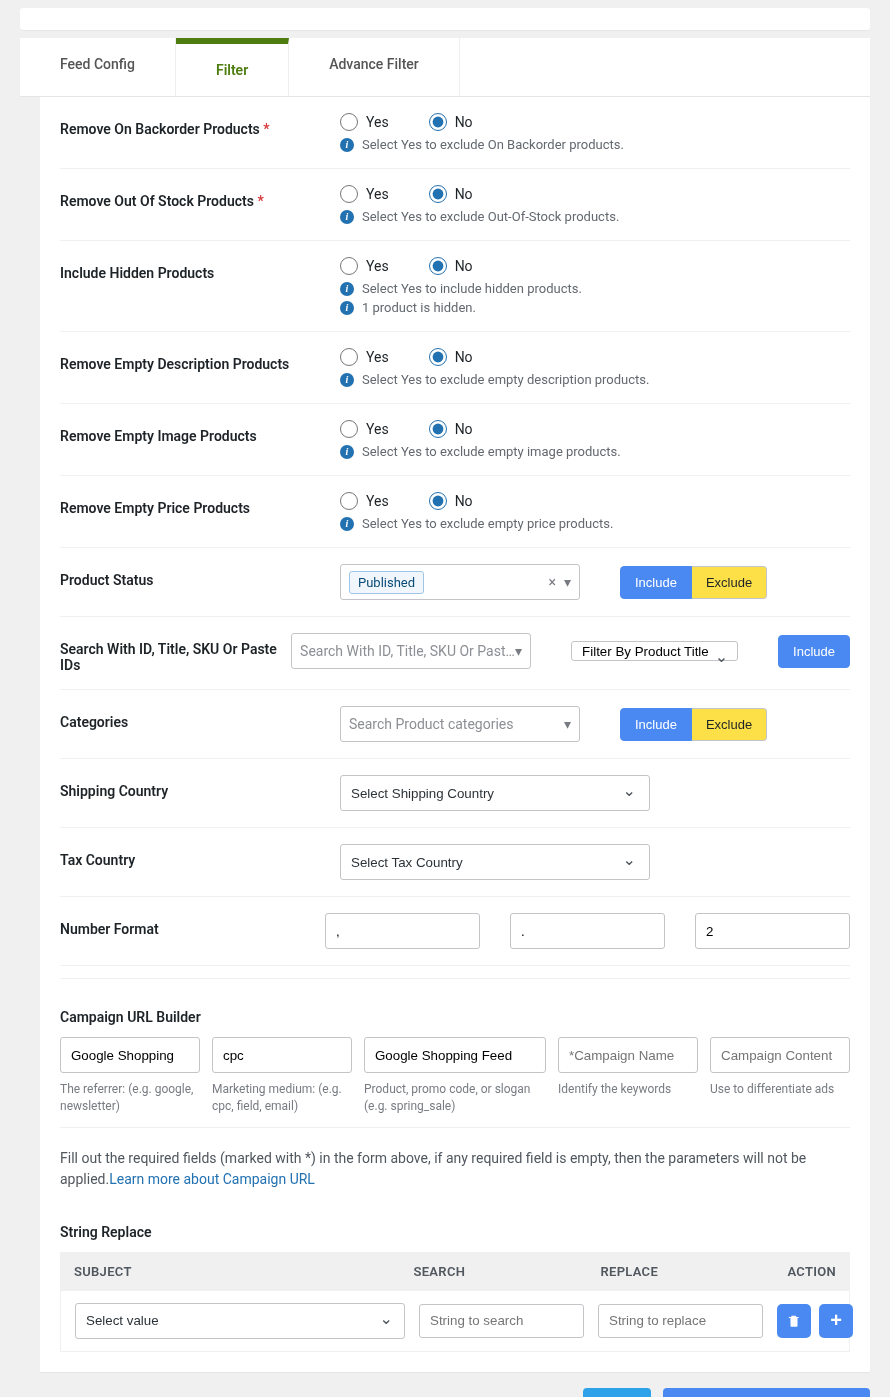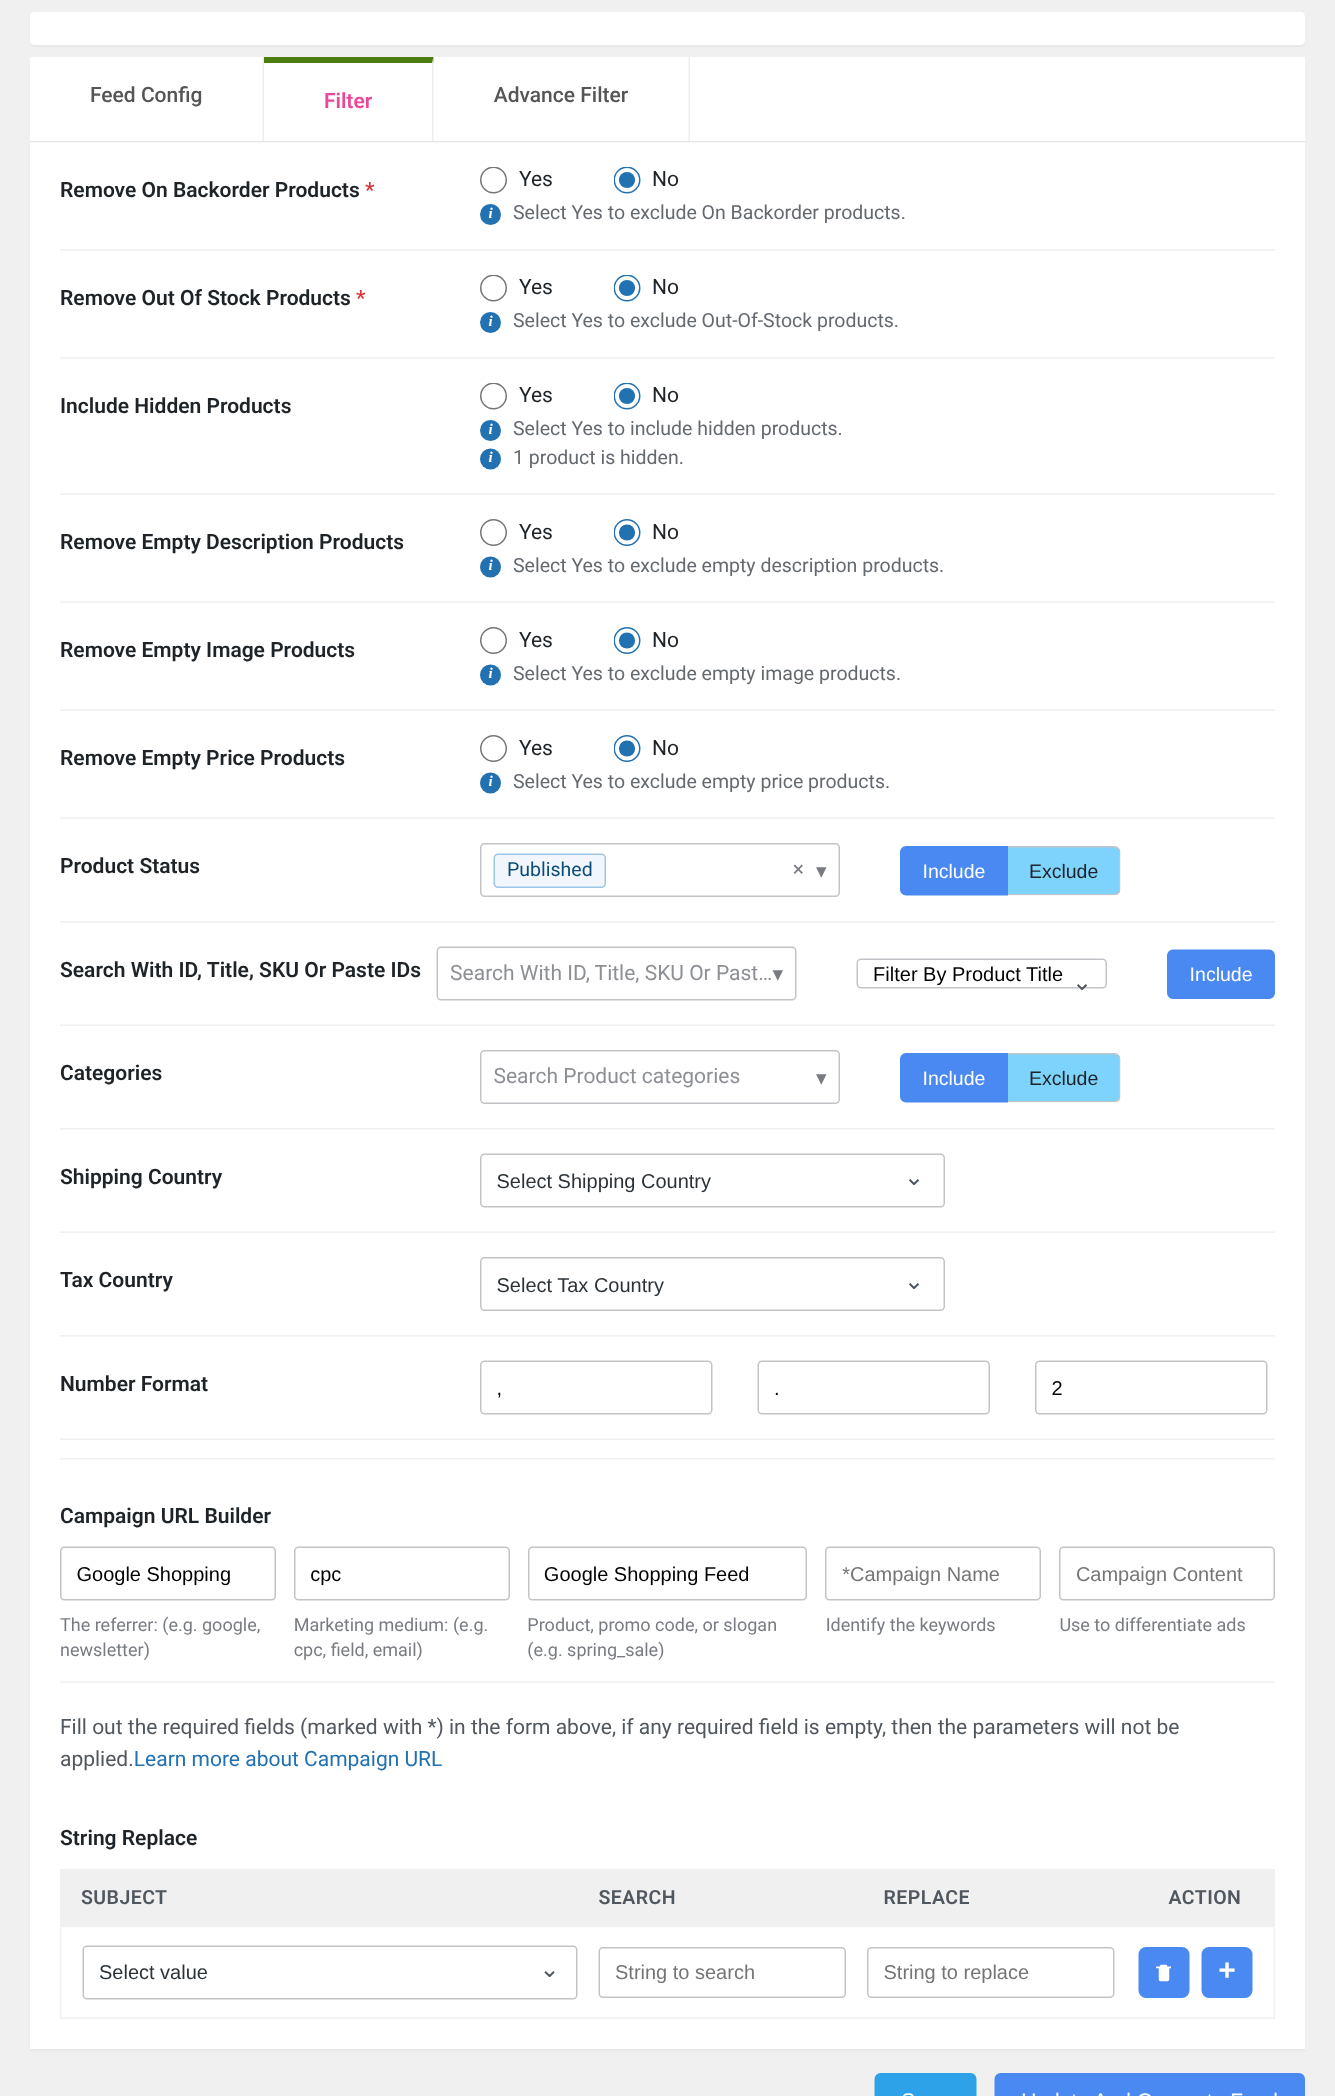--- a/index.html
+++ b/index.html
@@ -1,43 +1,43 @@
 <!DOCTYPE html>
 <html><head>
 <meta charset="utf-8">
 <style>
 * { box-sizing: border-box; margin: 0; padding: 0; }
 body { font-family: -apple-system, BlinkMacSystemFont, "Segoe UI", Roboto, sans-serif; background: #f0f0f1; color: #1d2327; font-size: 14px; }
 .wrap { padding: 8px 20px 20px; }
 .card-top { background: #fff; height: 22px; margin-bottom: 8px; border-radius: 3px; box-shadow: 0 1px 1px rgba(0,0,0,0.04); }
 .tabs { display: flex; background: #fff; border-bottom: 1px solid #e5e5e5; }
 .tab { padding: 18px 40px; color: #555; cursor: pointer; border-right: 1px solid #eee; font-weight: 500; }
-.tab.active { background: #fff; color: #ec4899; border-top: 4px solid #4d7c0f; font-weight: 600; }
-.panel { background: #fff; padding: 0 20px 20px; box-shadow: 0 1px 1px rgba(0,0,0,0.04); }
+.tab.active { background: #fff; color: #4d7c0f; border-top: 6px solid #4d7c0f; font-weight: 600; }
+.panel { background: #fff; padding: 0 20px 20px; box-shadow: 0 1px 1px rgba(0,0,0,0.04); margin-left: 20px; }
 .row { display: flex; align-items: flex-start; padding: 16px 0; border-bottom: 1px solid #f0f0f1; }
 .row:last-child { border-bottom: 0; }
 .label-col { width: 280px; padding-top: 8px; font-weight: 600; color: #1d2327; }
 .req { color: #d63638; }
 .control-col { flex: 1; }
 .radio-line { display: flex; gap: 40px; align-items: flex-end; margin-bottom: 6px; }
 .rwrap { display: flex; align-items: center; gap: 8px; cursor: pointer; }
 .rwrap input[type=radio] { width: 18px; height: 18px; accent-color: #2271b1; cursor: pointer; }
 .help { display: flex; align-items: center; gap: 8px; color: #646970; font-size: 13px; margin-top: 4px; }
 .info-ic { display: inline-flex; width: 14px; height: 14px; border-radius: 50%; background: #2271b1; color: #fff; align-items: center; justify-content: center; font-size: 10px; font-weight: bold; font-family: Georgia, serif; font-style: italic; }
 .selbox { width: 240px; min-height: 36px; border: 1px solid #c3c4c7; border-radius: 3px; display: flex; align-items: center; padding: 4px 8px; position: relative; background: #fff; }
 .tag { background: #f0f6fc; border: 1px solid #9ec5e6; color: #0a4b78; padding: 3px 8px; border-radius: 3px; font-size: 13px; }
 .selbox .caret { margin-left: auto; display: flex; gap: 8px; color: #787c82; }
 .selbox .ph { color: #8c8f94; }
 .select-native { width: 275px; height: 36px; border: 1px solid #c3c4c7; border-radius: 3px; padding: 0 10px; background: #fff; color: #2c3338; appearance: none; -webkit-appearance: none; position: relative; }
 .select-wrap { position: relative; width: 275px; }
 .select-wrap::after { content: "⌄"; position: absolute; right: 12px; top: 6px; color: #50575e; pointer-events: none; font-size: 16px; }
 .select-wrap.med { width: 308px; }
 .select-wrap.med .select-native { width: 310px; }
 .btn-group { display: flex; margin-left: 40px; }
-.btn-group .bg-btn { padding: 8px 14px; border: 1px solid #c3c4c7; background: #7dd3fc; cursor: pointer; font-size: 13px; color: #1d2327; }
+.btn-group .bg-btn { padding: 8px 14px; border: 1px solid #c3c4c7; background: #fde047; cursor: pointer; font-size: 13px; color: #1d2327; }
 .btn-group .bg-btn:first-child { border-radius: 4px 0 0 4px; }
 .btn-group .bg-btn:last-child { border-radius: 0 4px 4px 0; border-left: 0; }
 .btn-group .bg-btn.active { background: #4a89f2; color: #fff; border-color: #4a89f2; }
 .btn-blue { background: #4a89f2; color: #fff; border: 1px solid #4a89f2; padding: 8px 14px; border-radius: 4px; cursor: pointer; font-size: 13px; }
 .btn-blue-far { margin-left: auto; }
 .control-col.flex { display: flex; align-items: center; }
 .inputs-3 { display: flex; gap: 30px; }
 .inputs-3 input { width: 155px; height: 36px; border: 1px solid #c3c4c7; border-radius: 3px; padding: 0 10px; text-align: left; }
 .section-h { font-weight: 600; padding: 18px 0 12px; color: #1d2327; }
 .camp-grid { display: flex; gap: 12px; }

